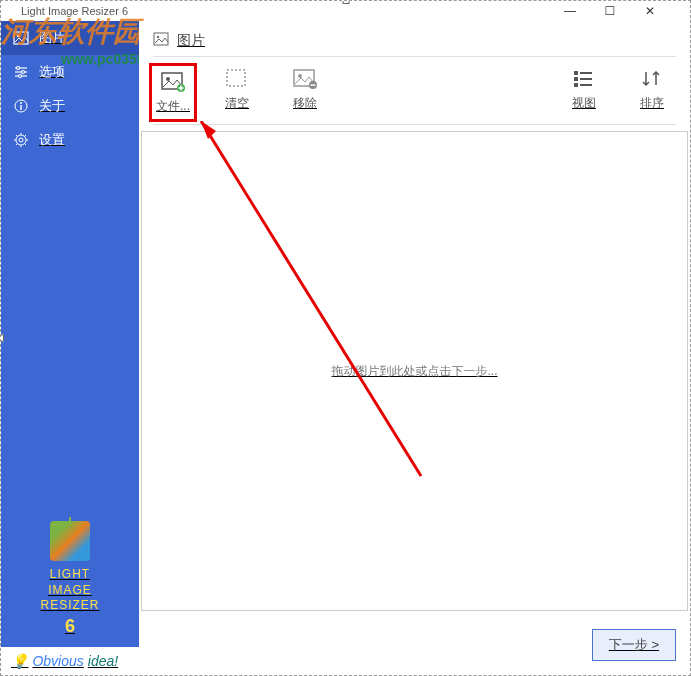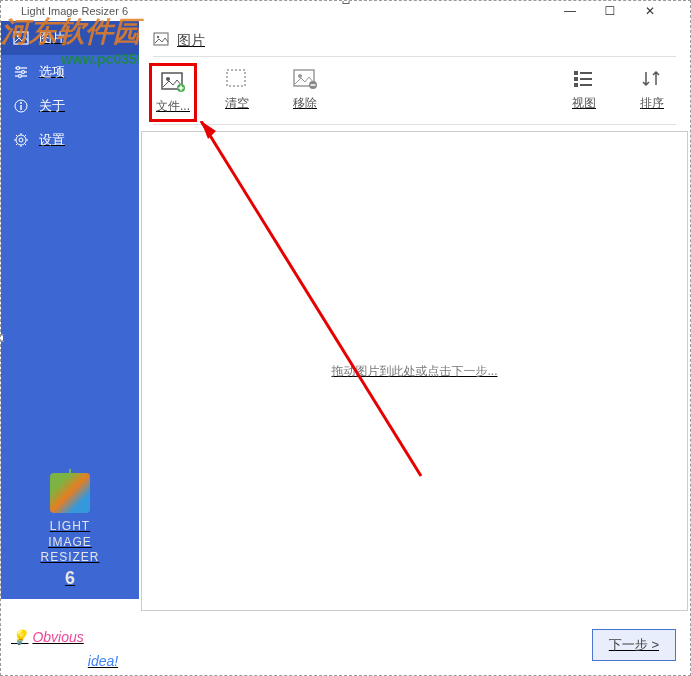--- a/index.html
+++ b/index.html
@@ -10,30 +10,30 @@
     .titlebar .win-btn { width: 40px; text-align: center; font-size: 12px; color: #333; }
     
     .main { display: flex; height: calc(100% - 20px); text-decoration: underline; }
     
     .sidebar { width: 138px; background: #3d68d3; display: flex; flex-direction: column; }
     .nav-item { display: flex; align-items: center; padding: 8px 12px; color: #fff; font-size: 13px; gap: 10px; }
     .nav-item.active { background: #2d52b3; }
     .nav-icon { width: 16px; height: 16px; display: inline-flex; align-items: center; justify-content: center; }
     .sidebar-spacer { flex: 1; }
     
-    .app-logo { padding: 10px; text-align: center; color: #e5e5e5; }
+    .app-logo { padding: 10px; text-align: center; color: #fde047; }
     .logo-icon { width: 40px; height: 40px; margin: 0 auto 6px; background: linear-gradient(135deg, #7cb342 25%, #e67e22 50%, #3498db 75%); border-radius: 4px; position: relative; }
     .logo-icon::before { content: ""; position: absolute; top: -4px; left: 50%; width: 2px; height: 8px; background: #7cb342; transform: translateX(-50%); }
     .logo-text { font-size: 12px; letter-spacing: 1px; line-height: 1.3; }
     .logo-ver { font-size: 18px; font-weight: bold; margin-top: 2px; }
     
     .obvious { background: #fff; padding: 6px 10px; font-size: 14px; font-style: italic; display: flex; align-items: center; gap: 4px; }
     .obvious .bulb { color: #f5c242; }
-    .obvious .idea-word { color: #3b82f6; margin-top: 48px; }
-    .obvious .obv-word { color: #ec4899; }
+    .obvious .idea-word { color: #0f766e; }
+    .obvious .obv-word { color: #3b82f6; }
     
     .content { flex: 1; background: #fff; display: flex; flex-direction: column; position: relative; }
     .content-header { padding: 10px 14px 6px; font-size: 14px; color: #444; display: flex; align-items: center; gap: 8px; }
     .sep { height: 1px; background: #e0e0e0; margin: 0 14px; }
     
     .toolbar { display: flex; align-items: flex-start; padding: 10px 14px 6px; gap: 20px; }
     .tool-btn { display: flex; flex-direction: column; align-items: center; gap: 4px; min-width: 48px; font-size: 12px; color: #555; }
     .tool-btn .ticon { width: 28px; height: 24px; display: flex; align-items: center; justify-content: center; color: #666; }
     .tool-btn.highlighted { border: 3px solid #e60000; padding: 4px; margin: -4px; }
     .toolbar-spacer { flex: 1; }

